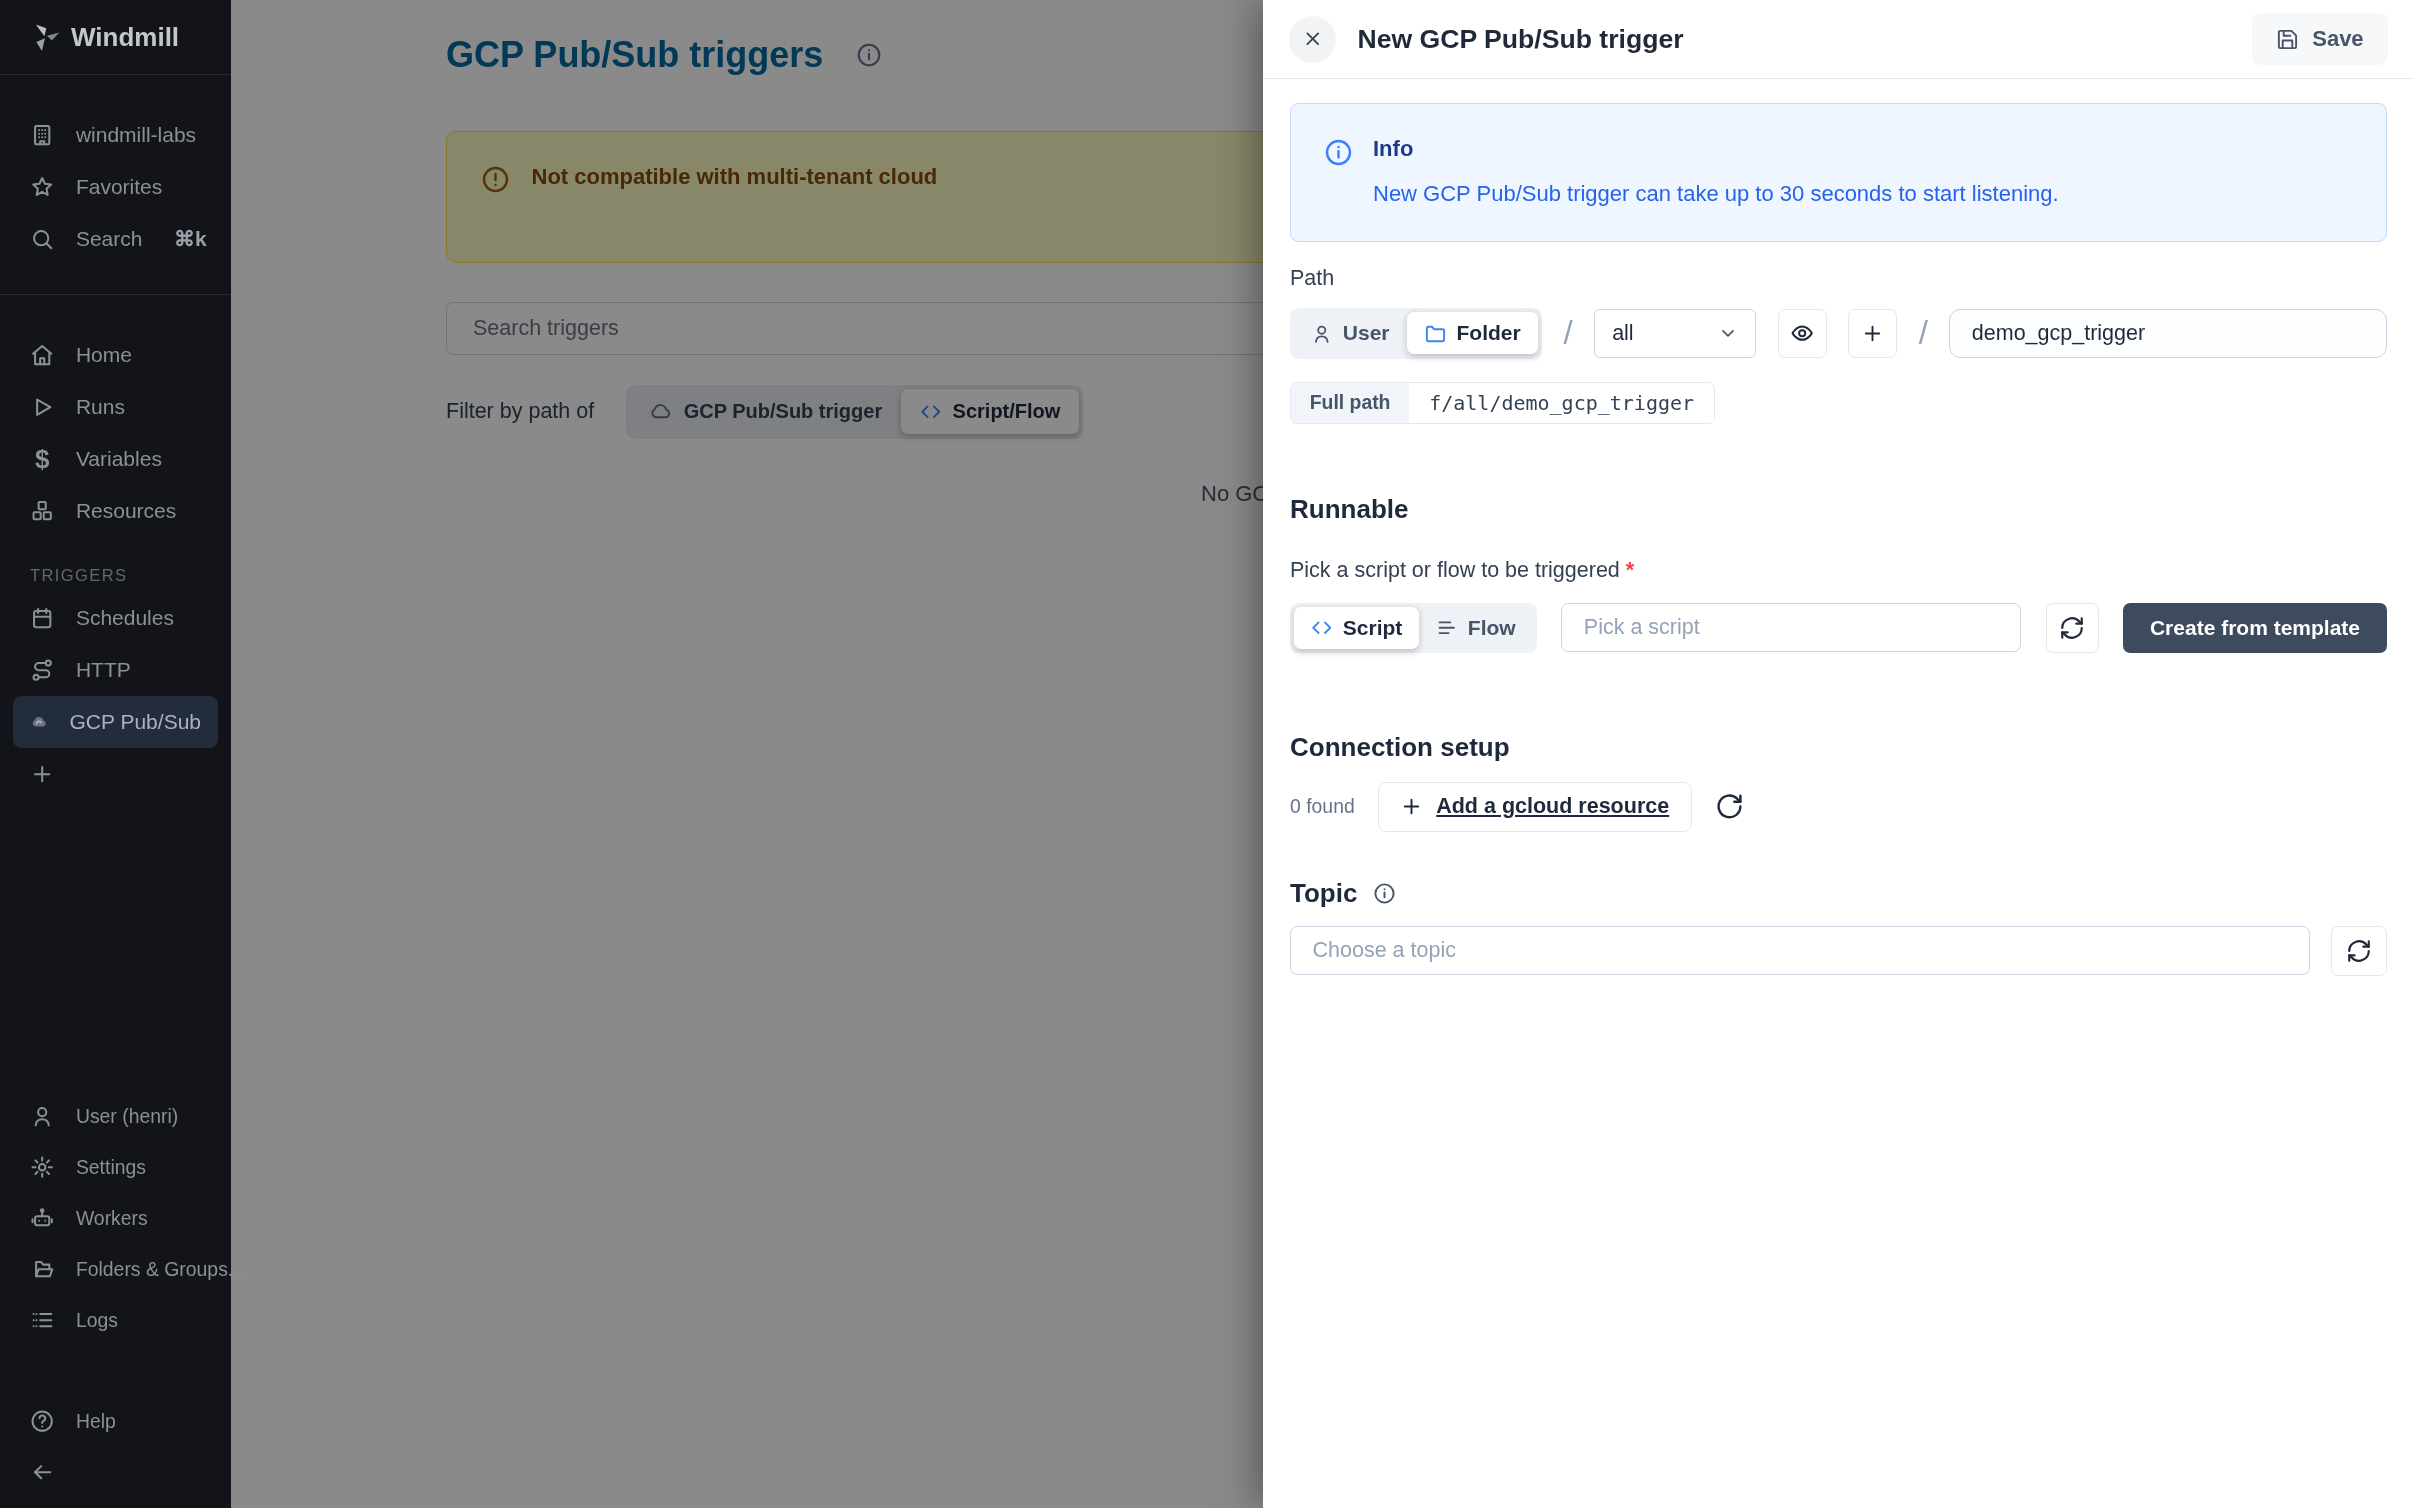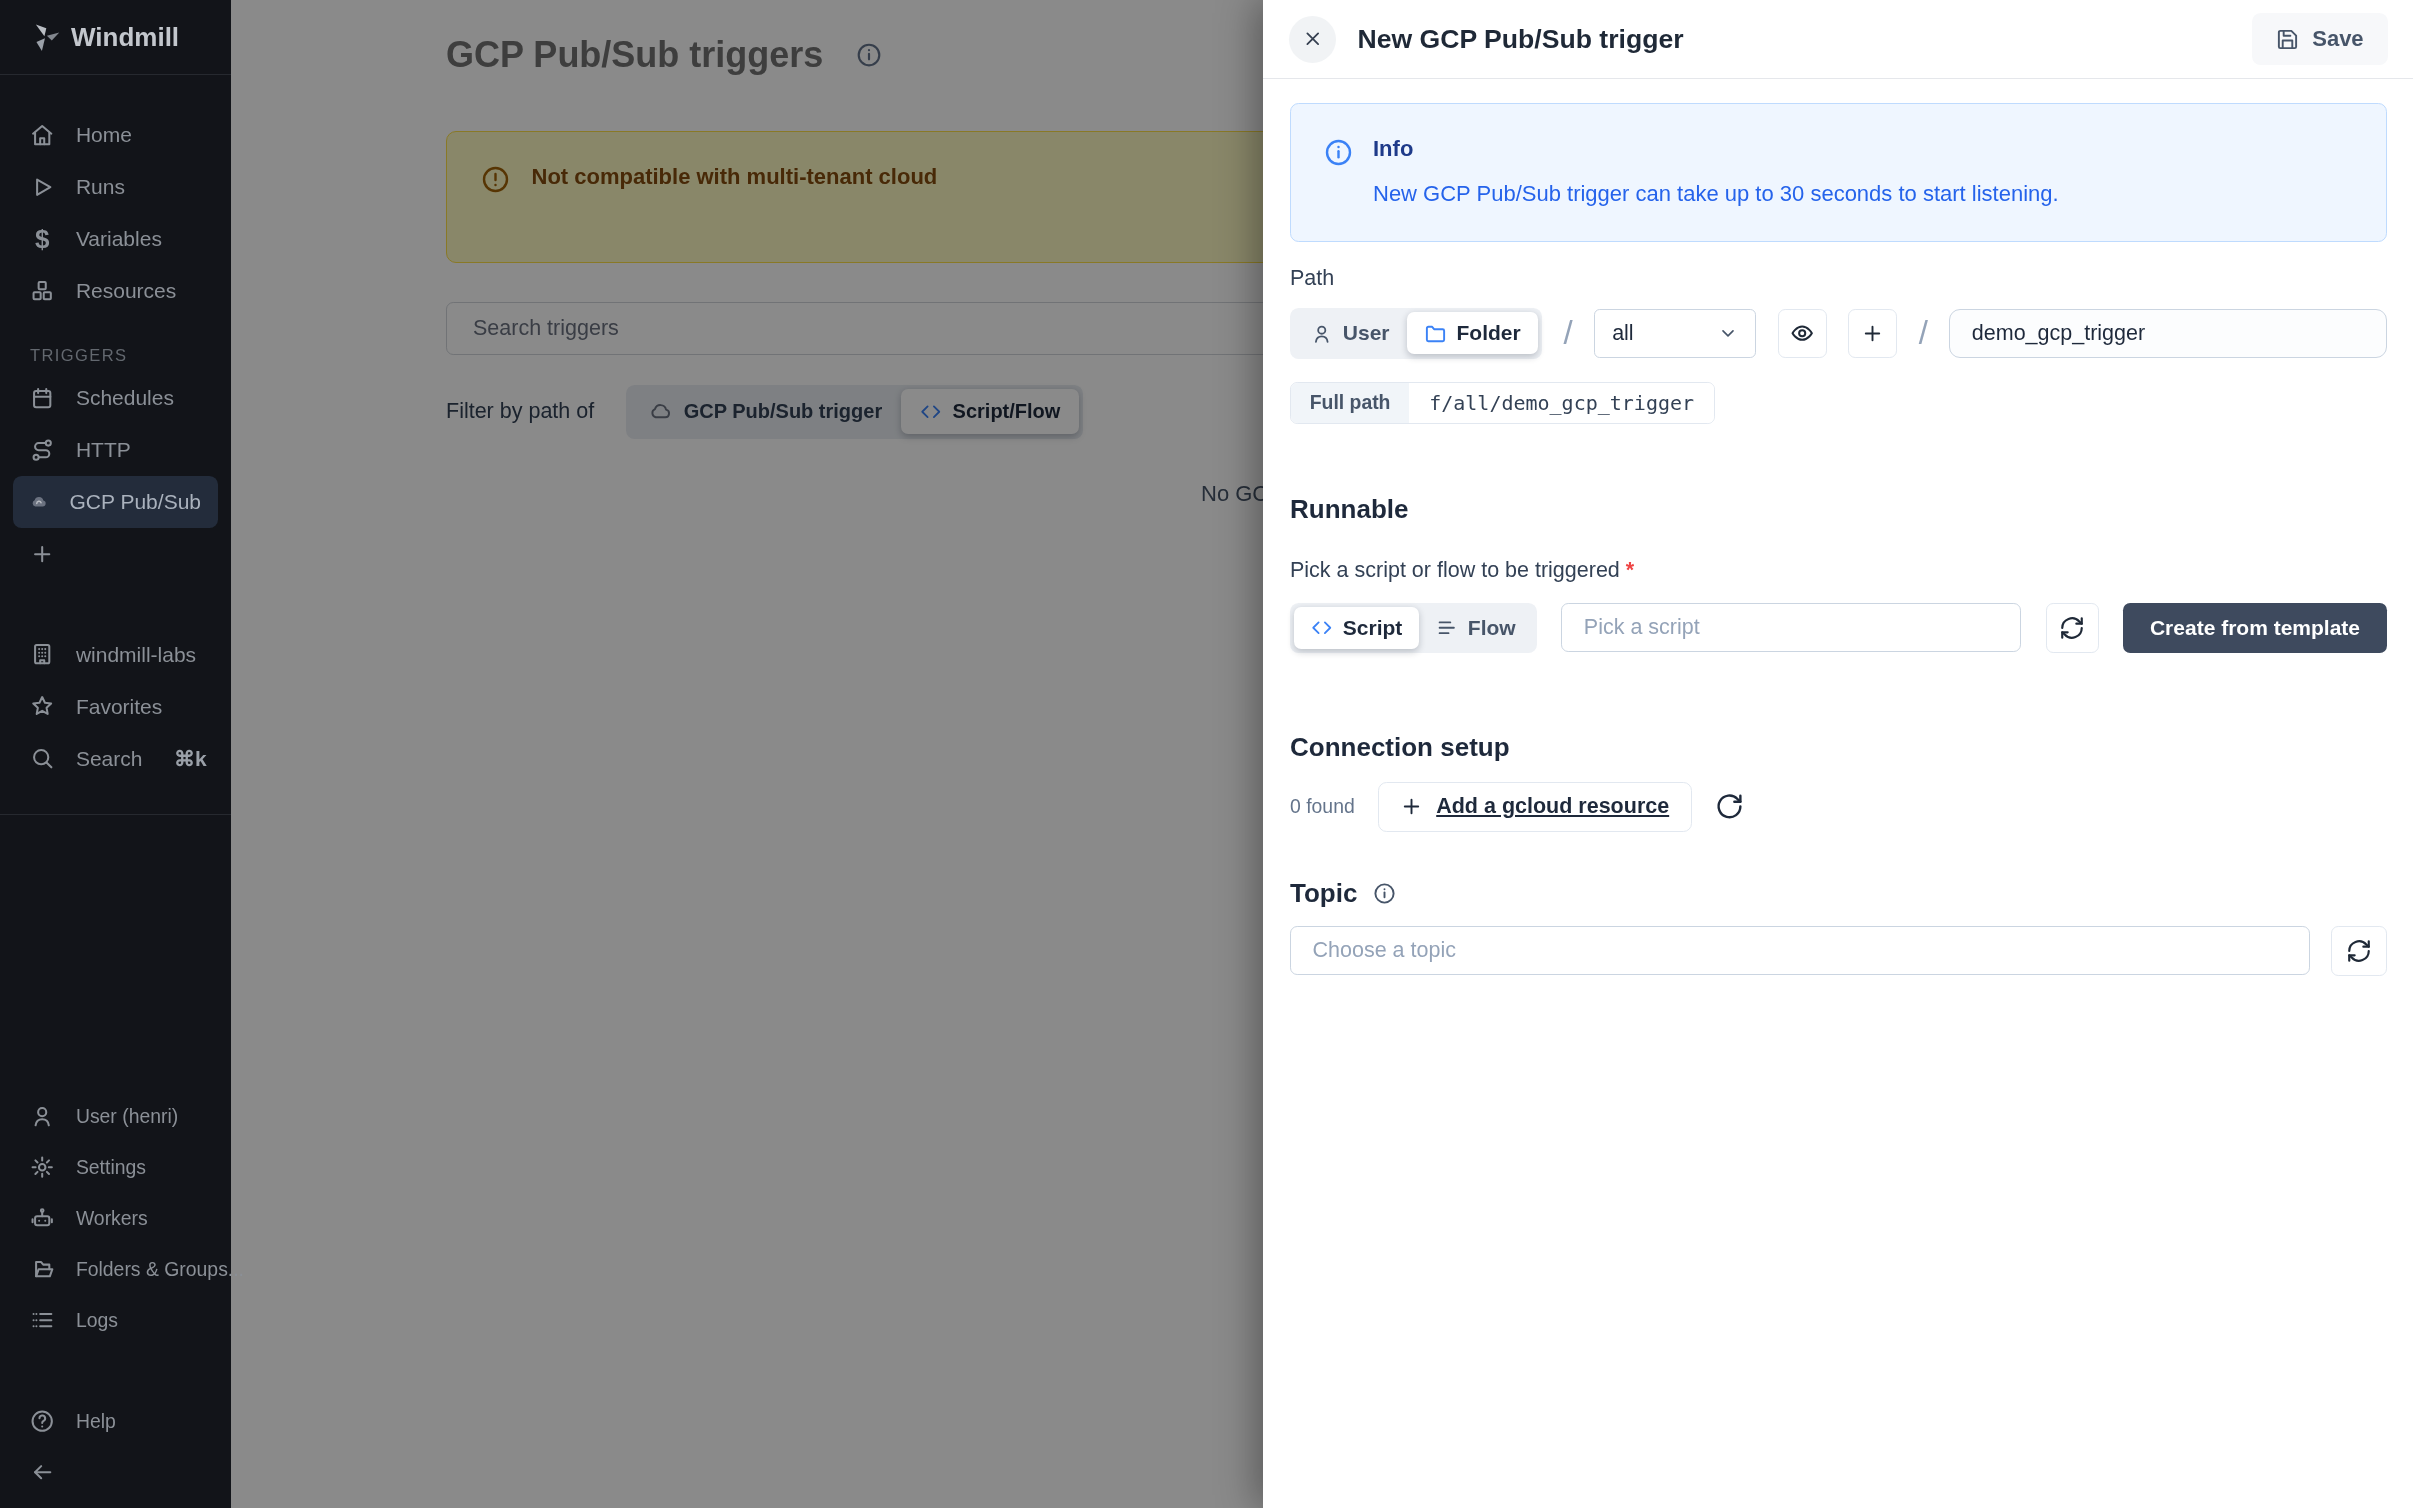--- a/index.html
+++ b/index.html
@@ -3,21 +3,21 @@
 <meta charset="utf-8">
 <style>
   * { margin:0; padding:0; box-sizing:border-box; }
   html,body { width:2413px; height:1508px; overflow:hidden; background:#fff;
               font-family:"Liberation Sans", sans-serif; font-size:21.5px; color:#1e293b; }
   .ic { fill:none; stroke:currentColor; stroke-width:2; stroke-linecap:round; stroke-linejoin:round; flex:none; }
 
   
   .main { position:absolute; left:231px; top:0; right:0; height:100%; background:#fff; z-index:0; }
   .page-title { position:absolute; left:215px; top:34px; display:flex; align-items:center; gap:33px;
-                font-size:36px; font-weight:700; color:#737373; }
+                font-size:36px; font-weight:700; color:#0369a1; }
   .page-title .ic { color:#64748b; }
   .warn-box { position:absolute; left:215px; top:131px; width:1839px; min-height:132px;
               background:#fef9c3; border:1.4px solid #fde047; border-radius:10px;
               padding:32px 34px; display:flex; gap:21.5px; }
   .warn-box .ic { color:#a16207; margin-top:1.4px; }
   .warn-title { font-size:22px; font-weight:600; color:#854d0e; }
   .warn-body  { margin-top:20px; font-size:22px; color:#92400e; }
   .search-inp { position:absolute; left:215px; top:302px; width:1839px; height:53px;
                 border:1.4px solid #d1d5db; border-radius:7.2px; background:#fff;
                 font-size:21.5px; color:#374151; padding:0 26px; font-family:"Liberation Sans",sans-serif; }
@@ -176,20 +176,45 @@
     <svg width="33" height="33" viewBox="0 0 24 24">
       <g fill="#9aa0a8" stroke="none">
         <polygon points="11.2,11 5,2.5 12.6,5.2" fill="#b9bdc3"></polygon>
         <polygon points="13,10.8 22,8.4 16.6,14.2" fill="#82878e"></polygon>
         <polygon points="11.6,12.6 9.4,21.8 5.4,15.2" fill="#9aa0a8"></polygon>
       </g>
       </svg>
     <span class="logo-text">Windmill</span>
   </div>
 
+  <div class="side-group first">
+    <div class="side-item">
+      <svg class="ic" viewBox="0 0 24 24">
+        <rect x="5" y="3" width="14" height="18" rx="1.5"></rect>
+          <path d="M10 21v-3h4v3"></path>
+        <path d="M9 7h.01M12 7h.01M15 7h.01M9 10.5h.01M12 10.5h.01M15 10.5h.01M9 14h.01M12 14h.01M15 14h.01"></path>
+        </svg>
+      <span>windmill-labs</span>
+    </div>
+    <div class="side-item">
+      <svg class="ic" viewBox="0 0 24 24">
+        <path d="M12 3l2.7 5.6 6.1.8-4.5 4.2 1.1 6-5.4-3-5.4 3 1.1-6L3.2 9.4l6.1-.8z"></path>
+        </svg>
+      <span>Favorites</span>
+    </div>
+    <div class="side-item">
+      <svg class="ic" viewBox="0 0 24 24">
+        <circle cx="11" cy="11" r="7"></circle>
+          <path d="M16.5 16.5L21 21"></path>
+        </svg>
+      <span>Search</span>
+      <span class="kbd">⌘k</span>
+    </div>
+  </div>
+
   <div class="side-group">
     <div class="side-item">
       <svg class="ic" viewBox="0 0 24 24">
         <path d="M3 10.5L12 3l9 7.5"></path>
           <path d="M5 9.5V21h14V9.5"></path>
           <path d="M10 21v-6h4v6"></path>
         </svg>
       <span>Home</span>
     </div>
     <div class="side-item">
@@ -232,45 +257,20 @@
       <svg width="26" height="26" viewBox="0 0 24 24">
         <path d="M7 18h10a4 4 0 0 0 .8-7.9A6 6 0 0 0 6.2 9.5 4.5 4.5 0 0 0 7 18z" fill="#6b7280" stroke="none"></path>
         <path d="M9 14a3 3 0 0 1 5.8-1" fill="none" stroke="#b9bdc3" stroke-width="2" stroke-linecap="round"></path>
         </svg>
       <span>GCP Pub/Sub</span>
     </div>
     <div class="side-item">
       <svg class="ic" viewBox="0 0 24 24">
         <path d="M12 5v14M5 12h14"></path>
         </svg>
-    </div>
-  </div>
-
-  <div class="side-group first">
-    <div class="side-item">
-      <svg class="ic" viewBox="0 0 24 24">
-        <rect x="5" y="3" width="14" height="18" rx="1.5"></rect>
-          <path d="M10 21v-3h4v3"></path>
-        <path d="M9 7h.01M12 7h.01M15 7h.01M9 10.5h.01M12 10.5h.01M15 10.5h.01M9 14h.01M12 14h.01M15 14h.01"></path>
-        </svg>
-      <span>windmill-labs</span>
-    </div>
-    <div class="side-item">
-      <svg class="ic" viewBox="0 0 24 24">
-        <path d="M12 3l2.7 5.6 6.1.8-4.5 4.2 1.1 6-5.4-3-5.4 3 1.1-6L3.2 9.4l6.1-.8z"></path>
-        </svg>
-      <span>Favorites</span>
-    </div>
-    <div class="side-item">
-      <svg class="ic" viewBox="0 0 24 24">
-        <circle cx="11" cy="11" r="7"></circle>
-          <path d="M16.5 16.5L21 21"></path>
-        </svg>
-      <span>Search</span>
-      <span class="kbd">⌘k</span>
     </div>
   </div>
 
   <div class="side-bottom">
     <div class="side-item">
       <svg class="ic" viewBox="0 0 24 24">
         <circle cx="12" cy="8" r="4"></circle>
           <path d="M5.5 21c.5-4 3-6 6.5-6s6 2 6.5 6"></path>
         </svg>
       <span>User (henri)</span>

